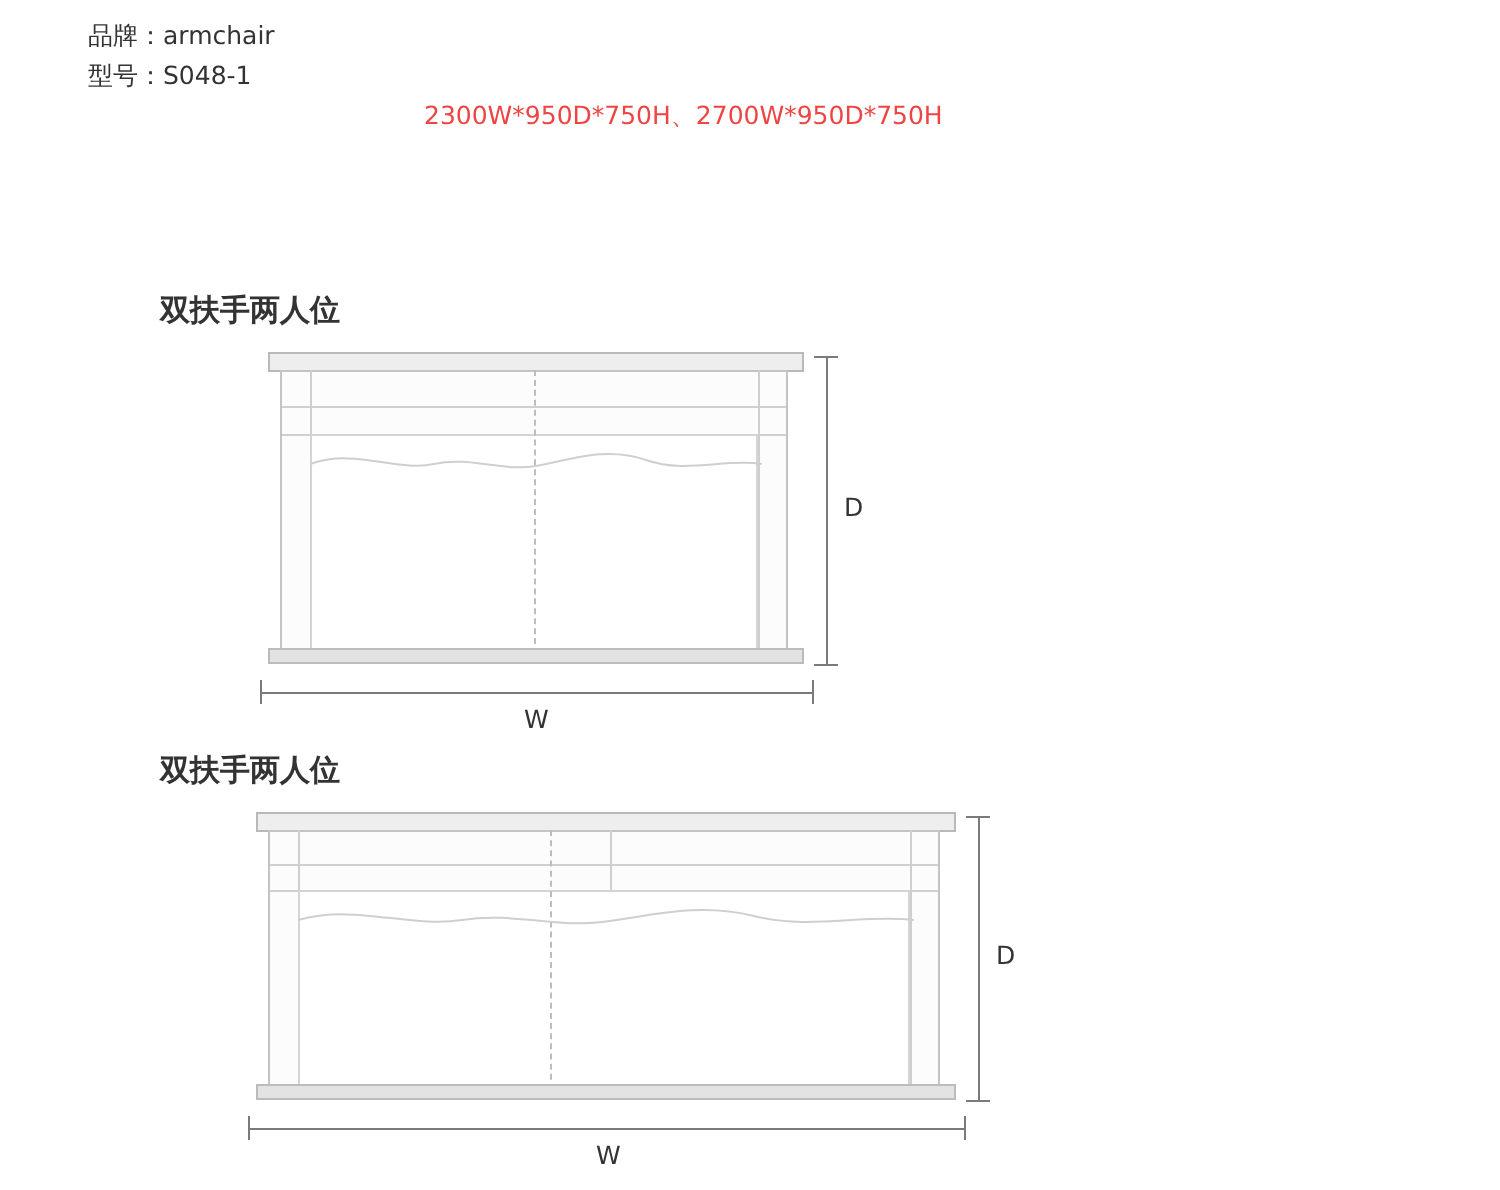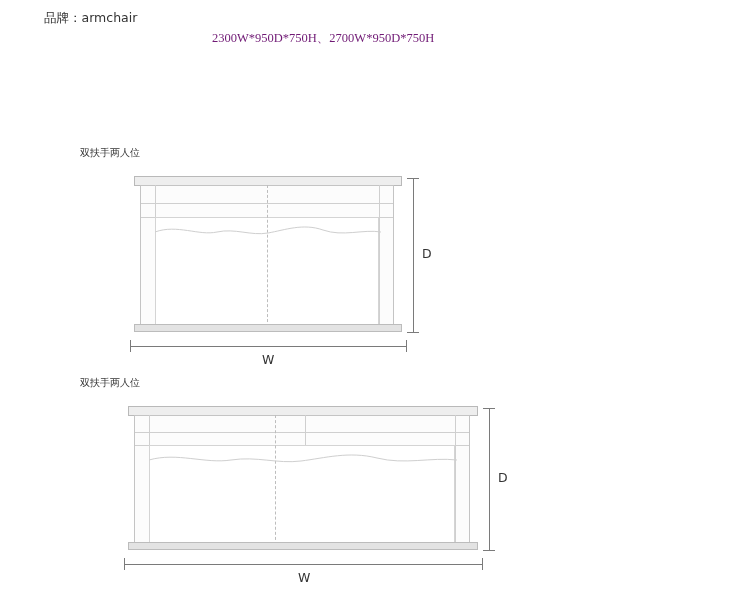--- a/index.html
+++ b/index.html
@@ -23,34 +23,34 @@
   }
   .spec-line {
     font-size: 12.5px;
     line-height: 20px;
     color: #333333;
     white-space: nowrap;
   }
   .spec-cont {
     font-size: 12.5px;
     line-height: 20px;
-    color: #701a75;
+    color: #ef4444;
     white-space: nowrap;
     padding-left: 168px;
-    font-family: Liberation Serif, serif;
   }
 
   
   .diagram-section {
     position: absolute;
   }
   .diagram-caption {
-    font-size: 10px;
+    font-size: 15px;
     color: #333333;
     white-space: nowrap;
+    font-weight: bold;
   }
 
   
   #two-seat-section { left: 80px; top: 146px; }
   #three-seat-section { left: 80px; top: 376px; }
 
   .sofa-figure {
     position: relative;
   }
 
@@ -123,20 +123,21 @@
     position: absolute;
     font-size: 12.5px;
     color: #333333;
   }
 </style>
 </head>
 <body>
 
 <div class="spec-block">
   <div class="spec-line">品牌：armchair</div>
+  <div class="spec-line">型号：S048-1</div>
   <div class="spec-cont">2300W*950D*750H、2700W*950D*750H</div>
 </div>
 
 <div class="diagram-section" id="two-seat-section">
 
   <div class="diagram-caption" style="position:absolute; left:0px; top:0px;">双扶手两人位</div>
 
   <div class="sofa-figure" style="position:absolute; left:0px; top:30px; width:340px; height:200px;">
 
     <div class="plank" style="left:54px; top:0px; width:268px; height:10px;"></div>

